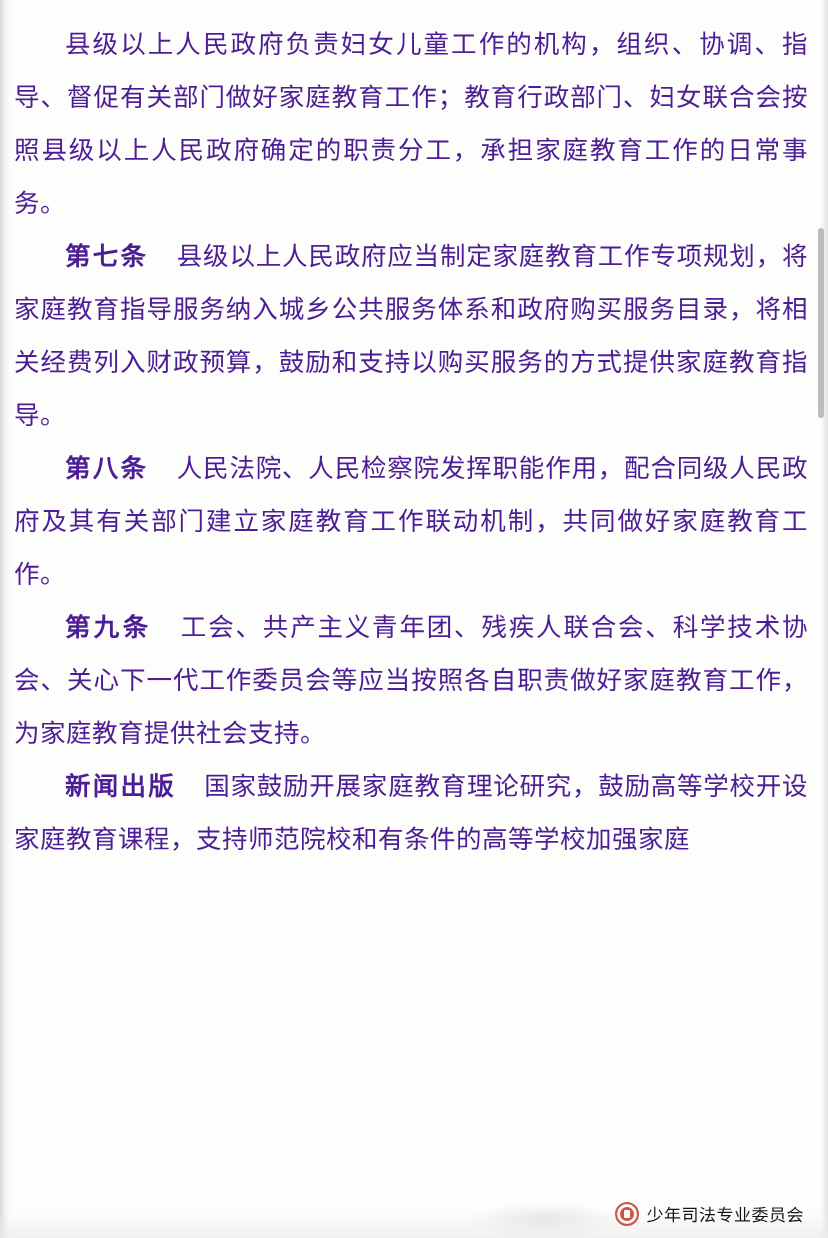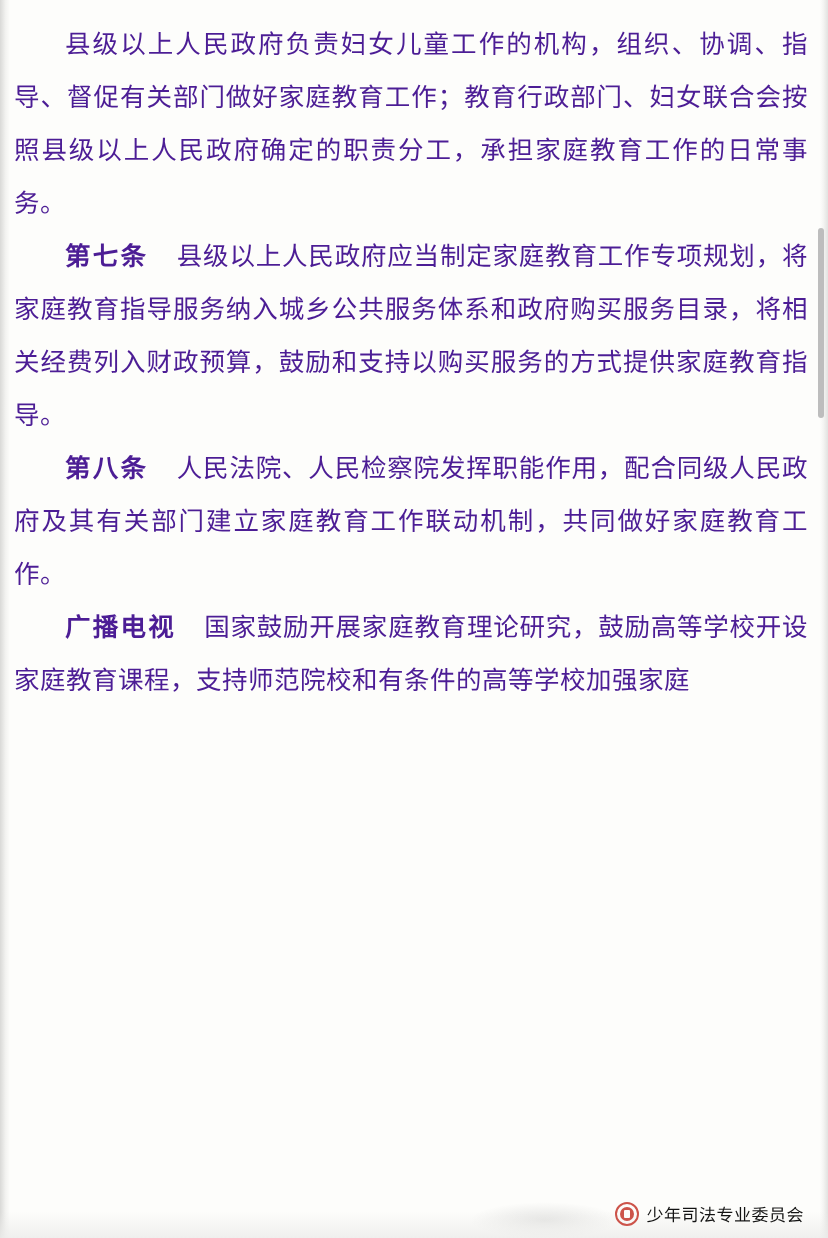--- a/index.html
+++ b/index.html
@@ -165,24 +165,27 @@
 
 
     <p class="para">
       <span class="art-label">第七条</span><span class="art-gap"></span><span>县级以上人民政府应当制定家庭教育工作专项规划，将家庭教育指导服务纳入城乡公共服务体系和政府购买服务目录，将相关经费列入财政预算，鼓励和支持以购买服务的方式提供家庭教育指导。</span>
     </p>
 
     <p class="para">
       <span class="art-label">第八条</span><span class="art-gap"></span><span>人民法院、人民检察院发挥职能作用，配合同级人民政府及其有关部门建立家庭教育工作联动机制，共同做好家庭教育工作。</span>
     </p>
 
-
-
-    <p class="para">
-      <span class="art-label">广播电视</span><span class="art-gap"></span><span>国家鼓励开展家庭教育理论研究，鼓励高等学校开设家庭教育课程，支持师范院校和有条件的高等学校加强家庭</span>
+    <p class="para">
+      <span class="art-label">第九条</span><span class="art-gap"></span><span>工会、共产主义青年团、残疾人联合会、科学技术协会、关心下一代工作委员会等应当按照各自职责做好家庭教育工作，为家庭教育提供社会支持。</span>
+    </p>
+
+
+    <p class="para">
+      <span class="art-label">新闻出版</span><span class="art-gap"></span><span>国家鼓励开展家庭教育理论研究，鼓励高等学校开设家庭教育课程，支持师范院校和有条件的高等学校加强家庭</span>
     </p>
 
   </div>
 
   <div class="smudge"></div>
   <div class="bottom-shade"></div>
 
   <div class="watermark">
     <span class="wm-logo">
       <span class="ring"></span>

